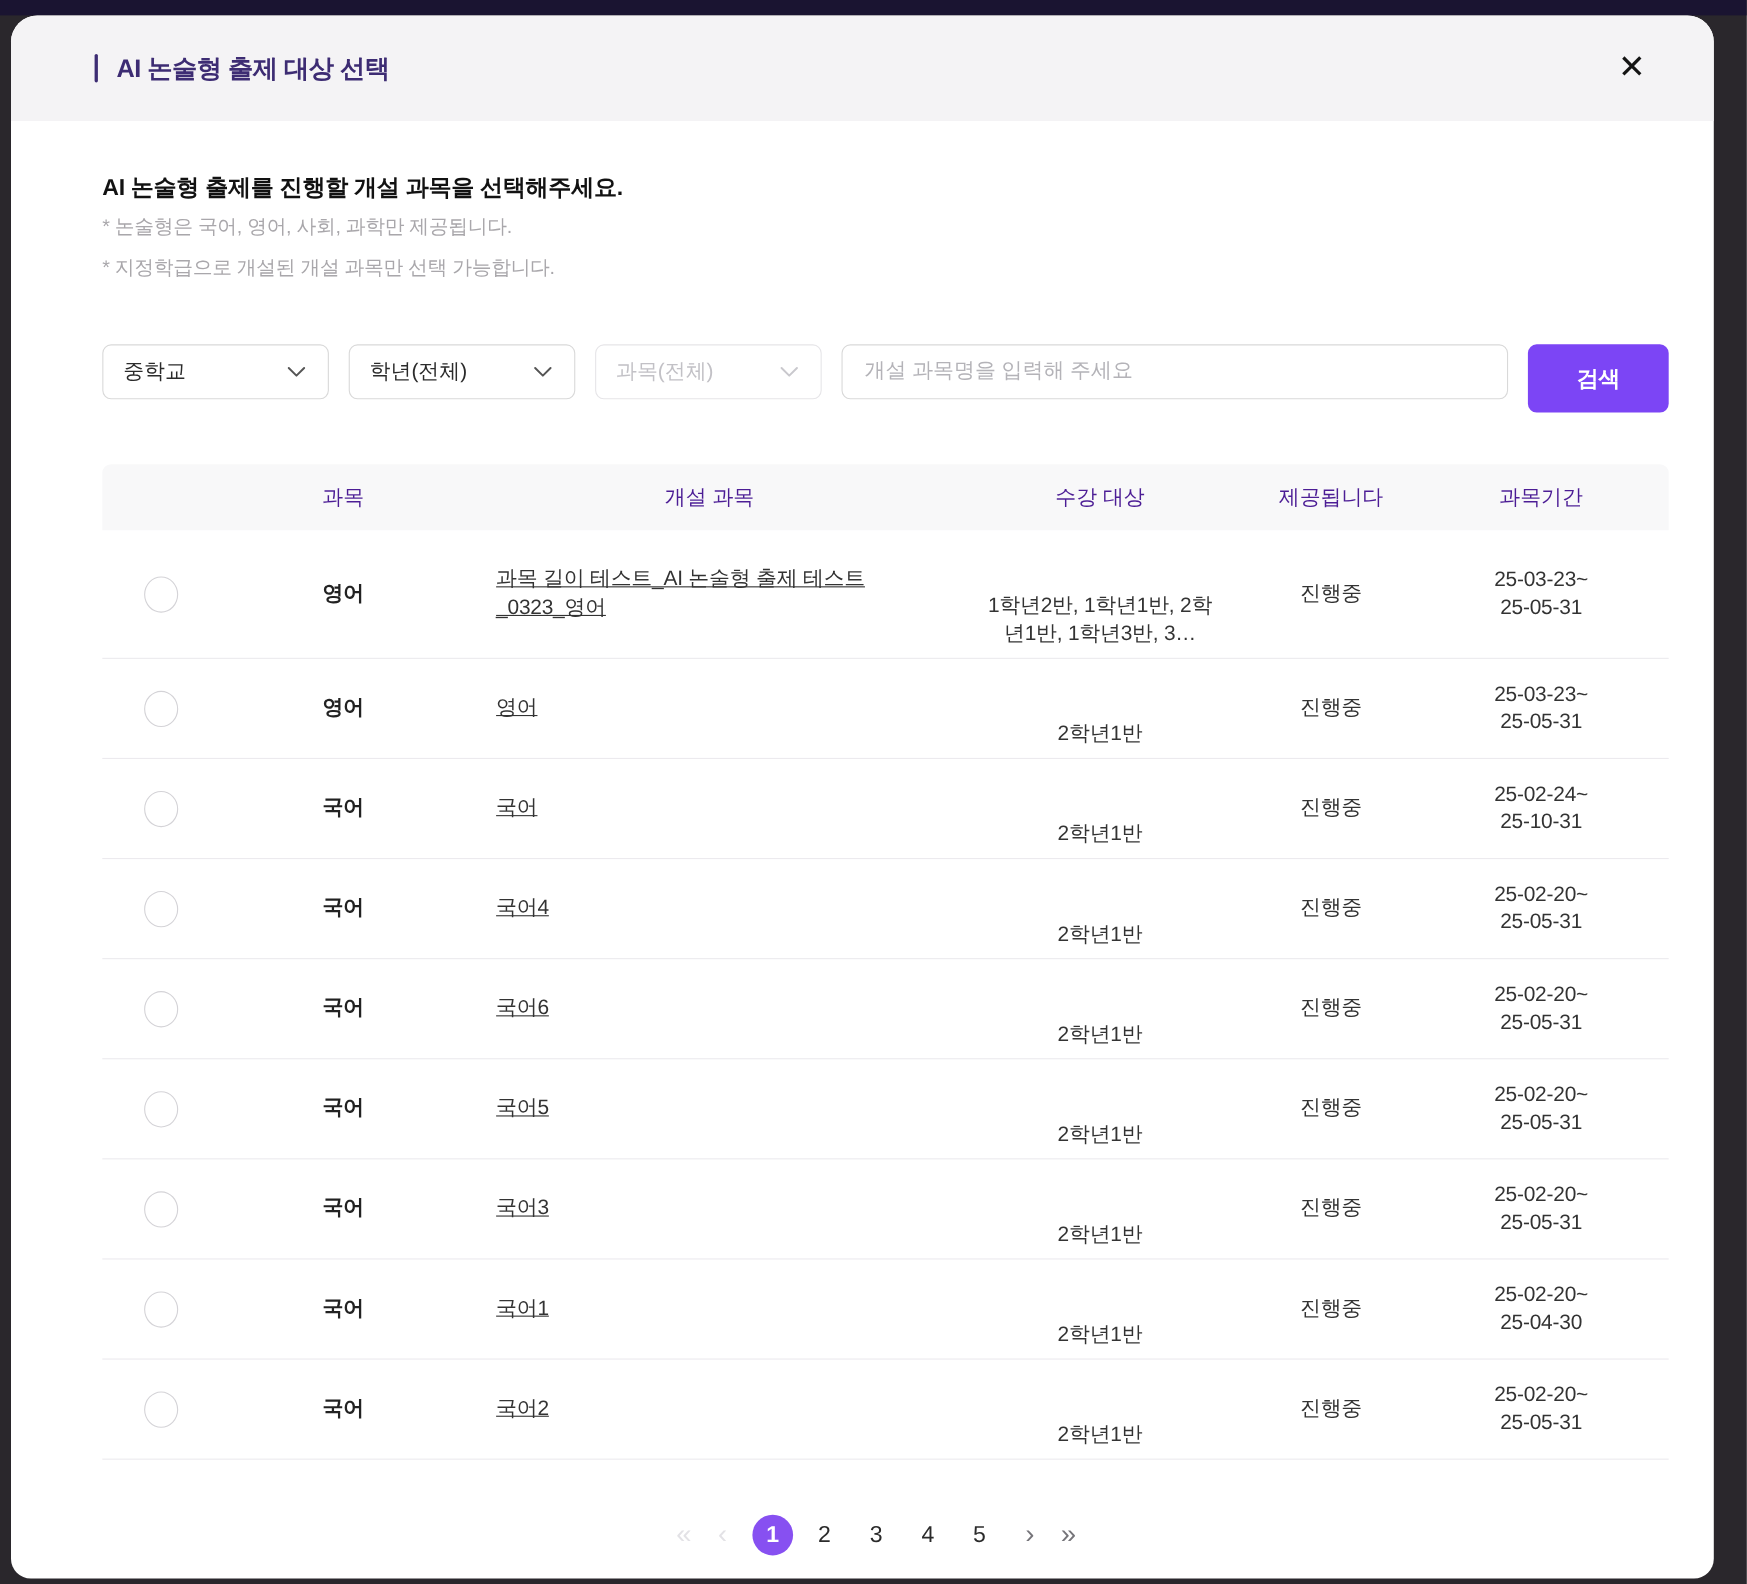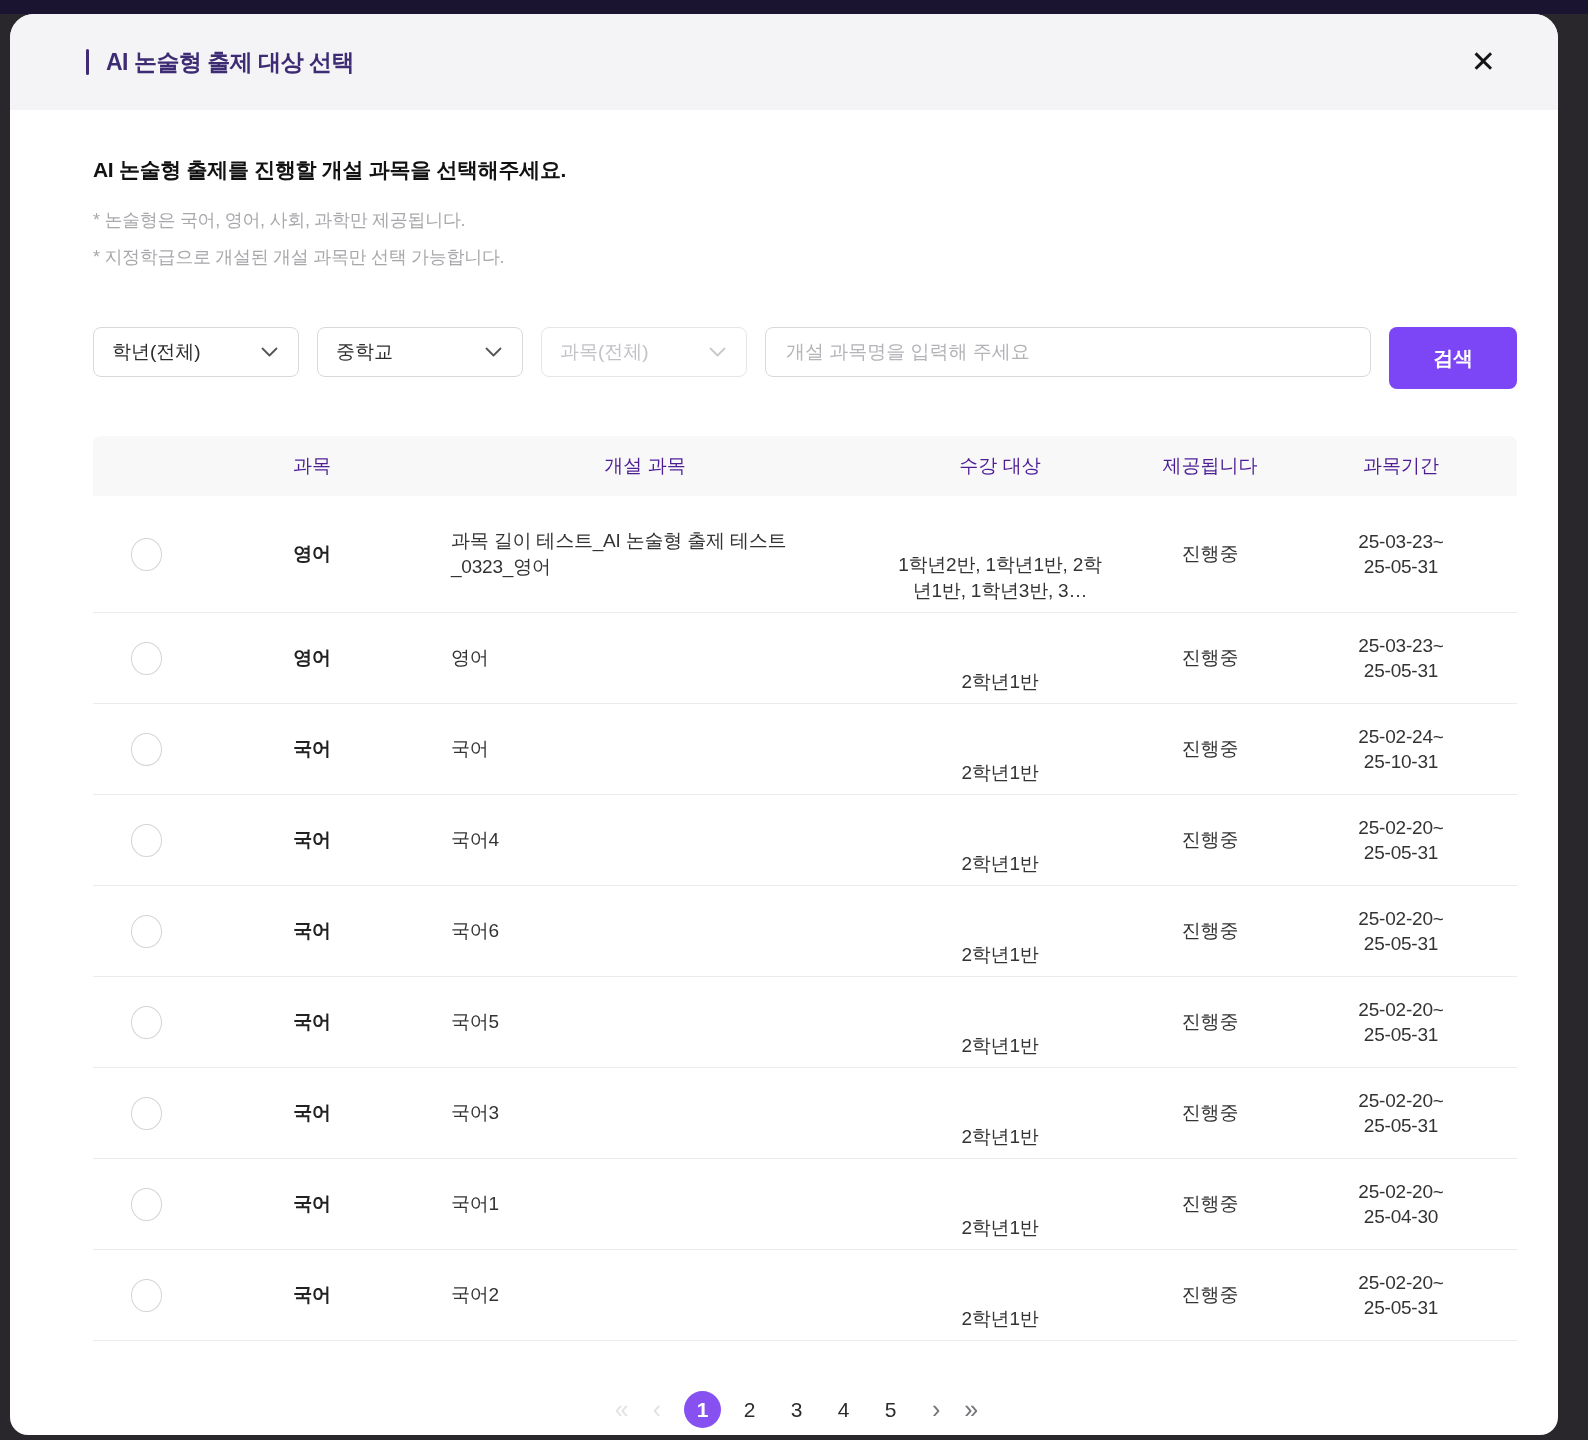--- a/index.html
+++ b/index.html
@@ -21,21 +21,21 @@
   .title-bar { width:3px; height:26px; background:#3d2c73; border-radius:2px; margin-right:17px; }
   .modal-title { font-size:23px; font-weight:bold; color:#3d2c73; letter-spacing:-0.5px; }
   .close-btn {
     margin-left:auto; font-size:30px; color:#141414; line-height:1;
     cursor:pointer; background:none; border:none; font-family:inherit; font-weight:300;
   }
 
   .modal-body { padding:46px 58px 0 83px; }
 
   .intro-heading { font-size:21px; font-weight:bold; color:#121212; letter-spacing:-0.3px; }
-  .intro-notes { margin-top:18px; }
+  .intro-notes { margin-top:4px; }
   .intro-note { font-size:18px; color:#a9a7ab; line-height:37px; letter-spacing:-0.3px; }
 
   .filters { margin-top:51px; display:flex; width:1424px; gap:18px; }
   .dropdown {
     width:206px; height:50px; border:1px solid #d9d9d9; border-radius:8px;
     display:flex; align-items:center; justify-content:space-between;
     padding:0 20px 0 18px; font-size:19px; color:#2b2b2b; background:#fff; cursor:pointer;
   }
   .dropdown .chev { display:flex; color:#555; }
   .dropdown.disabled { color:#c2c1c6; border-color:#e6e5e8; cursor:default; }
@@ -62,21 +62,21 @@
     min-height:77px; align-items:center; border-bottom:1px solid #eceaee;
     font-size:19px; color:#333; padding:8px 0;
   }
   .c { text-align:center; line-height:26px; letter-spacing:-0.2px; }
   .c-radio { display:flex; justify-content:center; }
   .radio {
     width:31px; height:33px; border:1px solid #d4d3d7; border-radius:50%;
     background:#fff; display:inline-block; cursor:pointer;
   }
   .c-subject { font-weight:bold; color:#222; }
-  .c-course { text-align:left; padding:0 30px 0 26px; }
+  .c-course { text-align:left; padding:0 30px 0 26px;text-decoration:underline; }
   .c-target { padding:0 24px;margin-top:48px; }
   .c-period span { display:block; line-height:25px; }
 
   .pagination {
     margin-top:50px; display:flex; align-items:center; justify-content:center; gap:12px;
     font-size:21px; color:#2b2b2b; user-select:none;
   }
   .pg-arrow { font-size:25px; padding:0 6px; cursor:pointer; color:#76757a; }
   .pg-arrow.disabled { color:#e3e2e6; cursor:default; }
   .page {
@@ -107,29 +107,29 @@
   <div class="modal-body">
 
     <div class="intro-heading">AI 논술형 출제를 진행할 개설 과목을 선택해주세요.</div>
     <div class="intro-notes">
       <div class="intro-note">* 논술형은 국어, 영어, 사회, 과학만 제공됩니다.</div>
       <div class="intro-note">* 지정학급으로 개설된 개설 과목만 선택 가능합니다.</div>
     </div>
 
     <div class="filters">
       <div class="dropdown">
-        <span>학년(전체)</span>
+        <span>중학교</span>
         <span class="chev">
           <svg width="17" height="11" viewBox="0 0 17 11">
               <polyline points="1.5,1.5 8.5,8.5 15.5,1.5" fill="none" stroke="currentColor" stroke-width="1.8" stroke-linecap="round" stroke-linejoin="round"></polyline>
             </svg>
         </span>
       </div>
       <div class="dropdown">
-        <span>중학교</span>
+        <span>학년(전체)</span>
         <span class="chev">
           <svg width="17" height="11" viewBox="0 0 17 11">
               <polyline points="1.5,1.5 8.5,8.5 15.5,1.5" fill="none" stroke="currentColor" stroke-width="1.8" stroke-linecap="round" stroke-linejoin="round"></polyline>
             </svg>
         </span>
       </div>
       <div class="dropdown disabled">
         <span>과목(전체)</span>
         <span class="chev">
           <svg width="17" height="11" viewBox="0 0 17 11">

